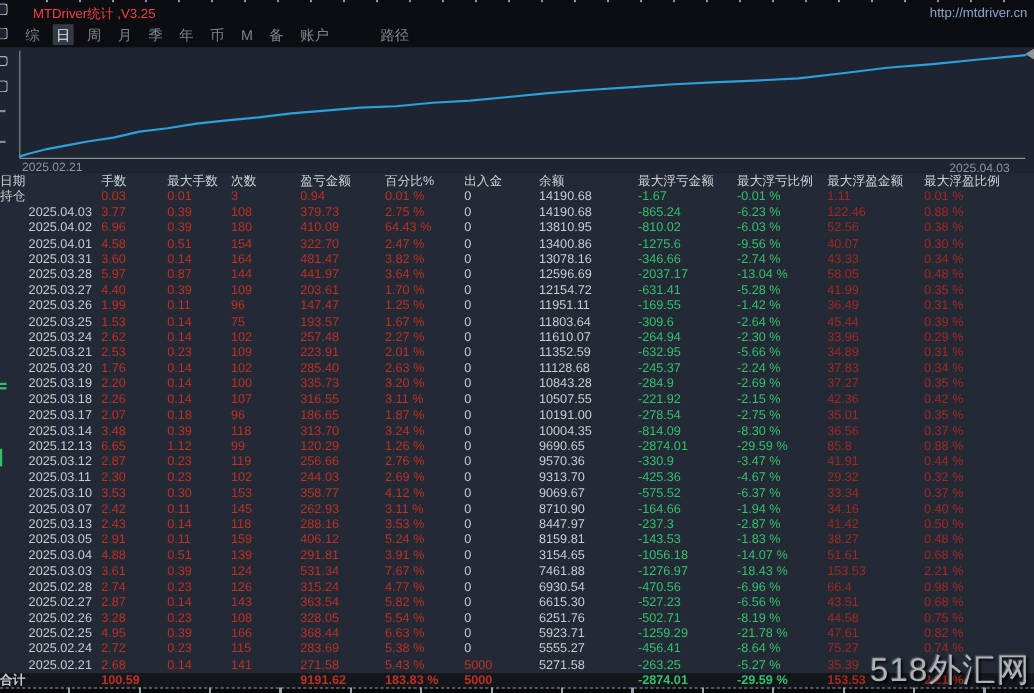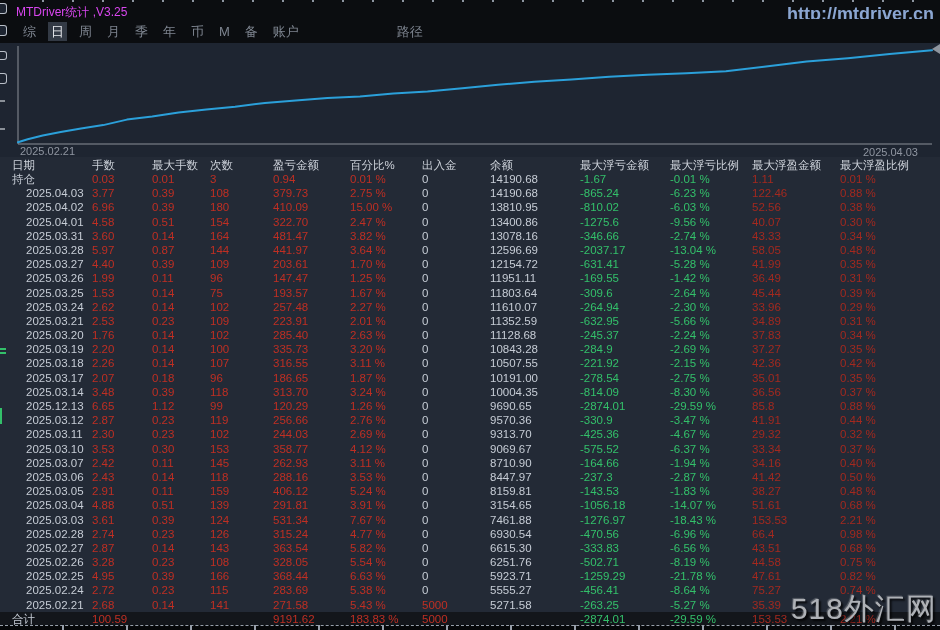--- a/index.html
+++ b/index.html
@@ -5,42 +5,42 @@
   html,body{margin:0;padding:0;}
   body{
     width:940px;height:630px;position:relative;overflow:hidden;
     background:#10141b;font-family:"Liberation Sans",sans-serif;
     -webkit-font-smoothing:antialiased;
   }
   
   .titlebar{position:absolute;top:0;left:0;width:940px;height:19px;background:#0b0d10;}
   .titlebar::before{content:"";position:absolute;top:0;left:14px;right:0;height:2px;
     background:repeating-linear-gradient(90deg,transparent 0 28px,#8d95a0 28px 30px);}
-  .app-title{position:absolute;left:16px;top:4px;font-size:12px;color:#d946ef;white-space:nowrap;}
-  .app-url{position:absolute;right:6px;top:4px;font-size:18px;color:#8ba6d2;white-space:nowrap;font-weight:bold;}
+  .app-title{position:absolute;left:30px;top:4px;font-size:12px;color:#ef4444;white-space:nowrap;}
+  .app-url{position:absolute;right:6px;top:4px;font-size:12px;color:#8ba6d2;white-space:nowrap;}
   
   .menubar{position:absolute;top:19px;left:0;width:940px;height:24px;background:#0b0d10;
     display:flex;align-items:center;padding-left:20px;box-sizing:border-box;}
   .menu-item{color:#7e8590;font-size:13px;line-height:17px;padding:1px 3px;margin-right:9px;white-space:nowrap;}
   .menu-item.selected{background:#333a45;color:#e9ebef;}
-  .menu-item.path-item{margin-left:83px;}
+  .menu-item.path-item{margin-left:32px;}
   
   .chart{position:absolute;top:43px;left:0;width:940px;height:114px;background:#1e2531;}
   .chart svg{display:block;width:940px;height:114px;}
   .chart-marker{position:absolute;top:1px;right:0;width:0;height:0;
     border-top:5px solid transparent;border-bottom:5px solid transparent;border-right:8px solid #8f959e;}
   
   .table-area{position:absolute;top:157px;left:0;width:940px;height:469px;background:#232a36;overflow:hidden;}
   .trow{display:grid;grid-template-columns:92px 60px 58px 63px 77px 72px 68px 90px 90px 82px 88px 100px;
     height:14.2px;line-height:14.4px;font-size:11.5px;}
   .trow.header{height:15px;line-height:16px;}
   .trow.header .cell{color:#ced3db;}
-  .trow.total{background:#13161b;}
+  .trow.total{background:#13161b;font-weight:bold;}
   .cell{overflow:hidden;white-space:nowrap;}
-  .cell:first-child{padding-left:12px;}
+  .cell:first-child{}
   .cell.indent{padding-left:26px;}
   .c-date{color:#c6ccd5;} .c-white{color:#c6ccd5;}
   .c-red{color:#bf2f23;} .c-red2{color:#a3291f;} .c-green{color:#33c06a;}
   
   .bottom-strip{position:absolute;left:0;bottom:0;width:940px;height:5px;box-sizing:border-box;
     border-top:1px dashed #98a0ab;
     background:repeating-linear-gradient(90deg,#06080a 0 62px,#98a0ab 62px 64px);}
   
   .watermark{position:absolute;right:3px;bottom:0px;z-index:6;font-size:30px;font-weight:normal;
     color:#aeb1b6;letter-spacing:1px;pointer-events:none;
@@ -127,21 +127,21 @@
         <div class="cell c-green">-6.23 %</div>
         <div class="cell c-red2">122.46</div>
         <div class="cell c-red2">0.88 %</div>
       </div>
       <div class="trow">
         <div class="cell c-date indent">2025.04.02</div>
         <div class="cell c-red">6.96</div>
         <div class="cell c-red">0.39</div>
         <div class="cell c-red">180</div>
         <div class="cell c-red">410.09</div>
-        <div class="cell c-red">15.00 %</div>
+        <div class="cell c-red">64.43 %</div>
         <div class="cell c-white">0</div>
         <div class="cell c-white">13810.95</div>
         <div class="cell c-green">-810.02</div>
         <div class="cell c-green">-6.03 %</div>
         <div class="cell c-red2">52.56</div>
         <div class="cell c-red2">0.38 %</div>
       </div>
       <div class="trow">
         <div class="cell c-date indent">2025.04.01</div>
         <div class="cell c-red">4.58</div>
@@ -388,21 +388,21 @@
         <div class="cell c-red">262.93</div>
         <div class="cell c-red">3.11 %</div>
         <div class="cell c-white">0</div>
         <div class="cell c-white">8710.90</div>
         <div class="cell c-green">-164.66</div>
         <div class="cell c-green">-1.94 %</div>
         <div class="cell c-red2">34.16</div>
         <div class="cell c-red2">0.40 %</div>
       </div>
       <div class="trow">
-        <div class="cell c-date indent">2025.03.06</div>
+        <div class="cell c-date indent">2025.03.13</div>
         <div class="cell c-red">2.43</div>
         <div class="cell c-red">0.14</div>
         <div class="cell c-red">118</div>
         <div class="cell c-red">288.16</div>
         <div class="cell c-red">3.53 %</div>
         <div class="cell c-white">0</div>
         <div class="cell c-white">8447.97</div>
         <div class="cell c-green">-237.3</div>
         <div class="cell c-green">-2.87 %</div>
         <div class="cell c-red2">41.42</div>
@@ -466,21 +466,21 @@
       </div>
       <div class="trow">
         <div class="cell c-date indent">2025.02.27</div>
         <div class="cell c-red">2.87</div>
         <div class="cell c-red">0.14</div>
         <div class="cell c-red">143</div>
         <div class="cell c-red">363.54</div>
         <div class="cell c-red">5.82 %</div>
         <div class="cell c-white">0</div>
         <div class="cell c-white">6615.30</div>
-        <div class="cell c-green">-333.83</div>
+        <div class="cell c-green">-527.23</div>
         <div class="cell c-green">-6.56 %</div>
         <div class="cell c-red2">43.51</div>
         <div class="cell c-red2">0.68 %</div>
       </div>
       <div class="trow">
         <div class="cell c-date indent">2025.02.26</div>
         <div class="cell c-red">3.28</div>
         <div class="cell c-red">0.23</div>
         <div class="cell c-red">108</div>
         <div class="cell c-red">328.05</div>

